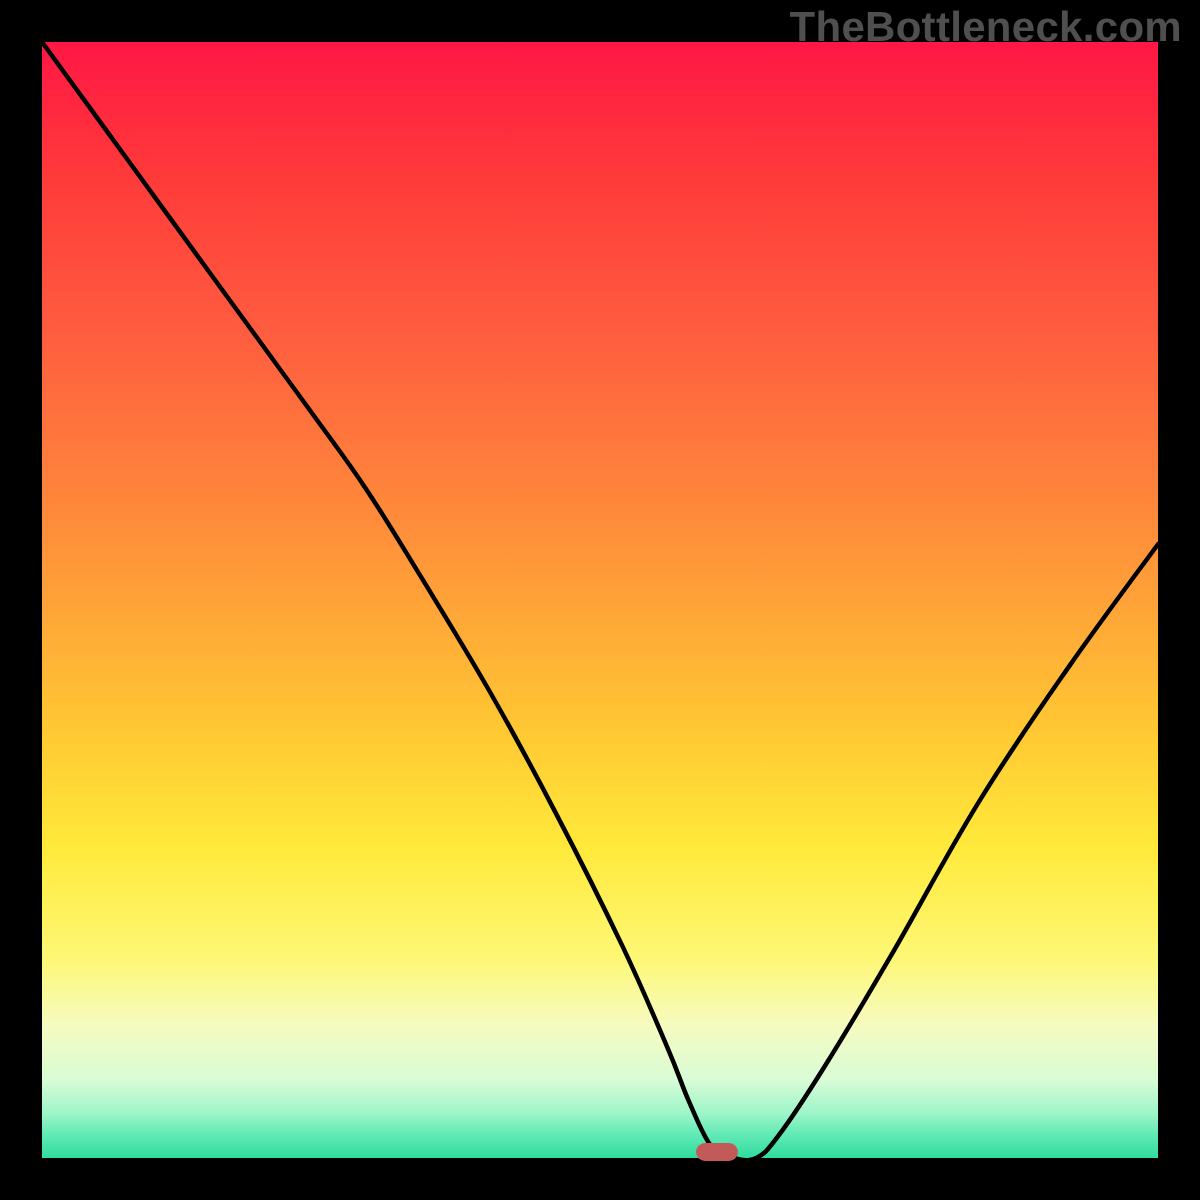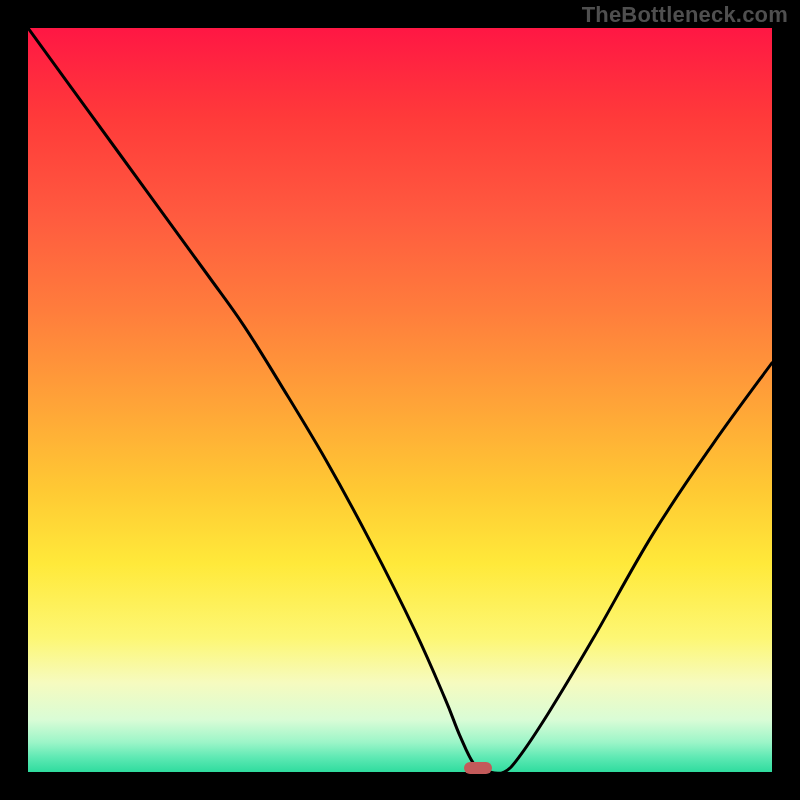--- a/index.html
+++ b/index.html
@@ -53,21 +53,21 @@
     height: 12px;
     background: #c35a5a;
     border-radius: 6px;
   }
   .watermark {
     position: absolute;
     top: 2px;
     right: 12px;
     color: #4f4f4f;
     font-family: Arial, Helvetica, sans-serif;
-    font-size: 22px;
+    font-size: 28px;
     font-weight: 600;
     letter-spacing: 0.2px;
   }
 </style>
 </head>
 <body>
 
 <div class="frame">
 
   <div class="plot-bg"></div>

